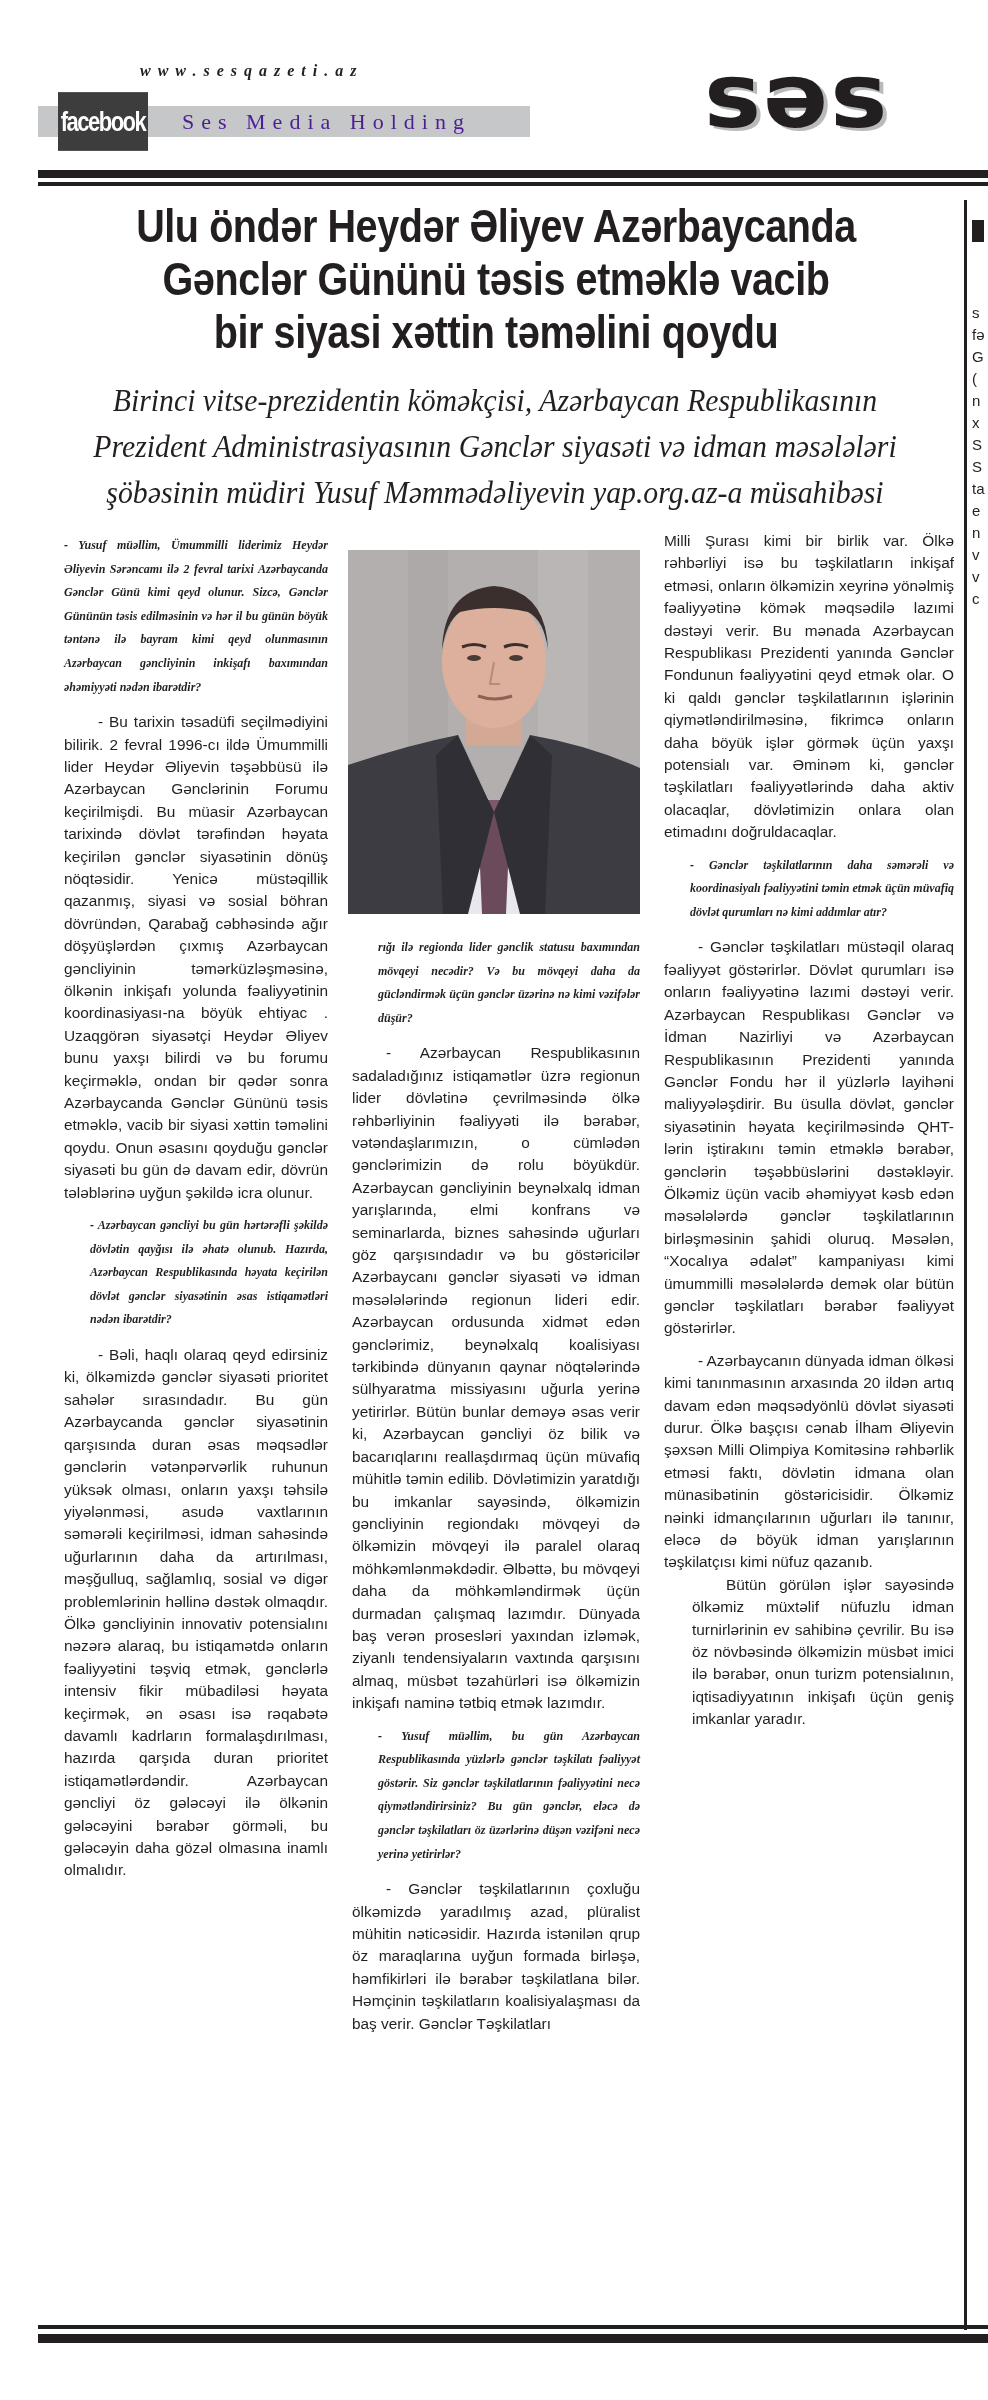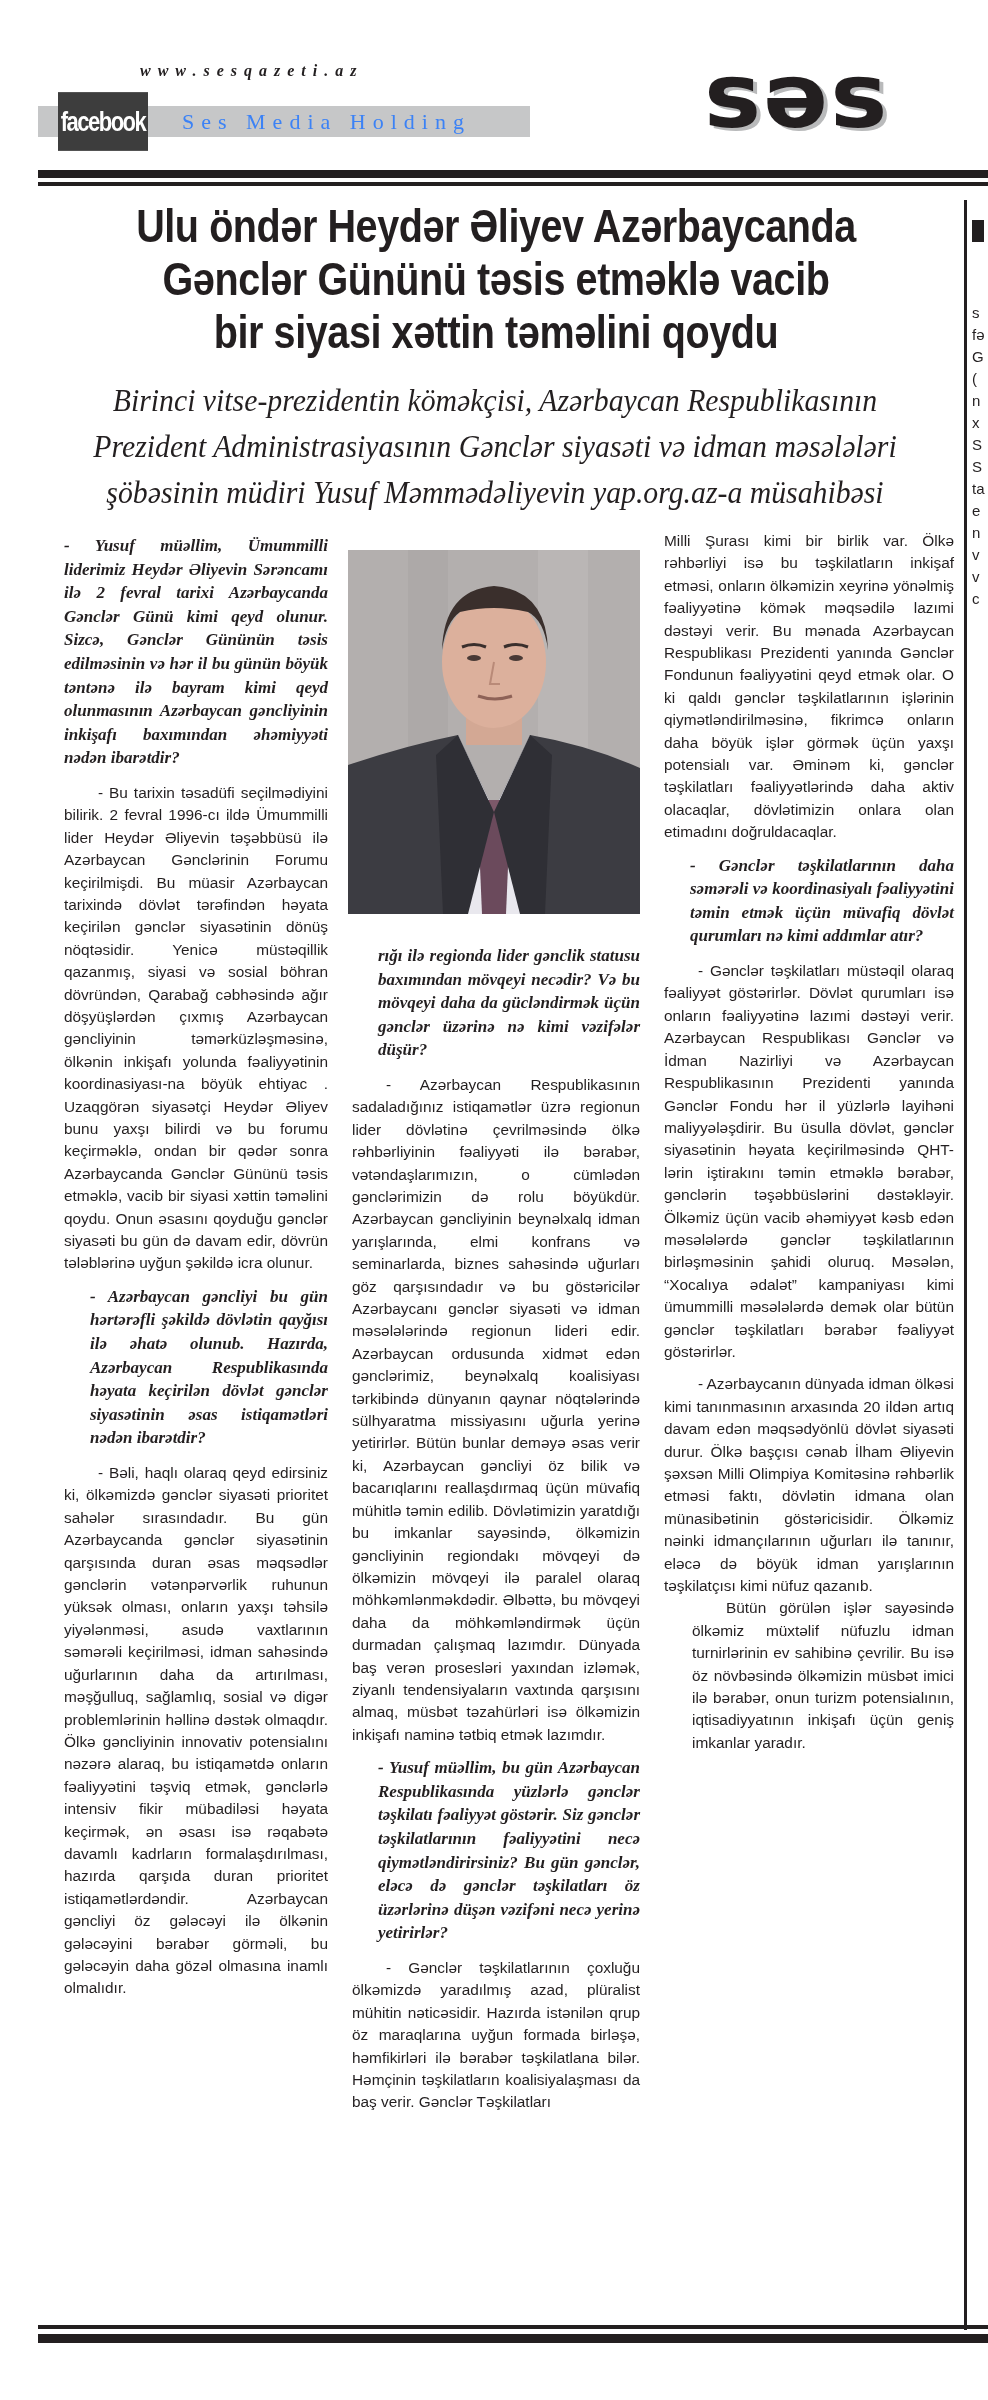--- a/index.html
+++ b/index.html
@@ -2,33 +2,33 @@
 <html><head>
 <meta charset="utf-8">
 <style>
   * { margin:0; padding:0; box-sizing:border-box; }
   html, body { width:988px; height:2400px; background:#ffffff; overflow:hidden; }
   body { position:relative; font-family:"Liberation Sans", sans-serif; color:#231f20; }
 
   .url { position:absolute; left:140px; top:62px; font-family:"Liberation Serif", serif; font-style:italic; font-weight:bold; font-size:16px; letter-spacing:7px; color:#231f20; }
   .banner { position:absolute; left:38px; top:106px; width:492px; height:31px; background:#c6c7c8; }
   .fb { position:absolute; left:58px; top:98px; width:90px; height:47px; background:#3d3d3d; color:#fff; font-family:"Liberation Sans", sans-serif; font-weight:bold; font-size:22px; letter-spacing:-1.5px; display:flex; align-items:center; justify-content:center; transform:scaleY(1.25); }
-  .holding { position:absolute; left:182px; top:106px; height:17px; line-height:31px; font-family:"Liberation Serif", serif; font-size:22px; letter-spacing:7px; color:#3b82f6; }
+  .holding { position:absolute; left:182px; top:106px; height:17px; line-height:31px; font-family:"Liberation Serif", serif; font-size:22px; letter-spacing:7px; color:#4c1d95; }
   .logo { position:absolute; left:704px; top:52px; font-family:"DejaVu Sans", sans-serif; font-weight:bold; font-size:96px; line-height:1; letter-spacing:2px; color:#231f20; text-shadow:4px 4px 0 #b9babb; transform:scaleY(0.92); transform-origin:top left; }
 
   .rule-thick { position:absolute; left:38px; top:170px; width:950px; height:8px; background:#231f20; }
   .rule-thin  { position:absolute; left:38px; top:182px; width:950px; height:4px; background:#231f20; }
 
   .headline { position:absolute; left:40px; top:200px; width:912px; text-align:center; font-family:"Liberation Sans", sans-serif; font-weight:bold; font-size:46px; line-height:53px; letter-spacing:-0.5px; transform:scaleX(0.86); transform-origin:center top; color:#231f20; }
   .subtitle { position:absolute; left:30px; top:378px; width:930px; text-align:center; font-family:"Liberation Serif", serif; font-style:italic; font-size:31px; line-height:46px; color:#231f20; transform:scaleX(0.96); transform-origin:center top; }
 
   .col { position:absolute; font-size:15.4px; line-height:22.4px; text-align:justify; color:#231f20; }
   .col p { margin-bottom:10px; }
   .col p.a { text-indent:34px; }
-  .col p.q { font-family:"Liberation Serif", serif; font-style:italic; font-weight:bold; font-size:17px; line-height:23.6px; padding-left:26px; margin-top:4px; margin-bottom:12px; }
+  .col p.q { font-family:"Liberation Serif", serif; font-style:italic; font-weight:bold; font-size:12px; line-height:23.6px; padding-left:26px; margin-top:4px; margin-bottom:12px; }
   .col p.nogap { margin-bottom:0; }
   .c1 { left:64px; top:530px; width:264px; }
   .c2 { left:352px; top:936px; width:288px; }
   .c3 { left:664px; top:530px; width:290px; }
 
   .photo { position:absolute; left:348px; top:550px; width:292px; height:364px; overflow:hidden; background:linear-gradient(90deg,#a9a6a5 0%,#c2bebd 40%,#b7b3b2 70%,#a19e9d 100%); }
 
   .vrule { position:absolute; left:964px; top:200px; width:3px; height:2130px; background:#231f20; }
   .strip { position:absolute; left:972px; top:220px; width:16px; font-size:15px; line-height:22px; color:#231f20; overflow:hidden; white-space:nowrap; }
 
@@ -92,21 +92,21 @@
     <ellipse cx="168" cy="108" rx="7" ry="3" fill="#4a3a36"></ellipse>
     <path d="M114 97 Q126 92 138 97" stroke="#3a2f2c" stroke-width="3" fill="none"></path>
     <path d="M156 97 Q168 92 180 97" stroke="#3a2f2c" stroke-width="3" fill="none"></path>
 
     <path d="M130 146 Q147 152 164 146" stroke="#8e6257" stroke-width="3" fill="none"></path>
     <path d="M146 112 L142 134 L152 134" stroke="#b98a78" stroke-width="2" fill="none"></path>
   </svg>
 </div>
 
 <div class="col c2">
-  <p class="q" style="margin-top:8px;">rığı ilə regionda lider gənclik statusu baxımından mövqeyi necədir? Və bu mövqeyi daha da gücləndirmək üçün gənclər üzərinə nə kimi vəzifələr düşür?</p>
+  <p class="q" style="margin-top:0;">rığı ilə regionda lider gənclik statusu baxımından mövqeyi necədir? Və bu mövqeyi daha da gücləndirmək üçün gənclər üzərinə nə kimi vəzifələr düşür?</p>
   <p class="a">- Azərbaycan Respublikasının sadaladığınız istiqamətlər üzrə regionun lider dövlətinə çevrilməsində ölkə rəhbərliyinin fəaliyyəti ilə bərabər, vətəndaşlarımızın, o cümlədən gənclərimizin də rolu böyükdür. Azərbaycan gəncliyinin beynəlxalq idman yarışlarında, elmi konfrans və seminarlarda, biznes sahəsində uğurları göz qarşısındadır və bu göstəricilər Azərbaycanı gənclər siyasəti və idman məsələlərində regionun lideri edir. Azərbaycan ordusunda xidmət edən gənclərimiz, beynəlxalq koalisiyası tərkibində dünyanın qaynar nöqtələrində sülhyaratma missiyasını uğurla yerinə yetirirlər. Bütün bunlar deməyə əsas verir ki, Azərbaycan gəncliyi öz bilik və bacarıqlarını reallaşdırmaq üçün müvafiq mühitlə təmin edilib. Dövlətimizin yaratdığı bu imkanlar sayəsində, ölkəmizin gəncliyinin regiondakı mövqeyi də ölkəmizin mövqeyi ilə paralel olaraq möhkəmlənməkdədir. Əlbəttə, bu mövqeyi daha da möhkəmləndirmək üçün durmadan çalışmaq lazımdır. Dünyada baş verən prosesləri yaxından izləmək, ziyanlı tendensiyaların vaxtında qarşısını almaq, müsbət təzahürləri isə ölkəmizin inkişafı naminə tətbiq etmək lazımdır.</p>
   <p class="q">- Yusuf müəllim, bu gün Azərbaycan Respublikasında yüzlərlə gənclər təşkilatı fəaliyyət göstərir. Siz gənclər təşkilatlarının fəaliyyətini necə qiymətləndirirsiniz? Bu gün gənclər, eləcə də gənclər təşkilatları öz üzərlərinə düşən vəzifəni necə yerinə yetirirlər?</p>
   <p class="a nogap">- Gənclər təşkilatlarının çoxluğu ölkəmizdə yaradılmış azad, plüralist mühitin nəticəsidir. Hazırda istənilən qrup öz maraqlarına uyğun formada birləşə, həmfikirləri ilə bərabər təşkilatlana bilər. Həmçinin təşkilatların koalisiyalaşması da baş verir. Gənclər Təşkilatları</p>
 </div>
 
 <div class="col c3">
   <p>Milli Şurası kimi bir birlik var. Ölkə rəhbərliyi isə bu təşkilatların inkişaf etməsi, onların ölkəmizin xeyrinə yönəlmiş fəaliyyətinə kömək məqsədilə lazımi dəstəyi verir. Bu mənada Azərbaycan Respublikası Prezidenti yanında Gənclər Fondunun fəaliyyətini qeyd etmək olar. O ki qaldı gənclər təşkilatlarının işlərinin qiymətləndirilməsinə, fikrimcə onların daha böyük işlər görmək üçün yaxşı potensialı var. Əminəm ki, gənclər təşkilatları fəaliyyətlərində daha aktiv olacaqlar, dövlətimizin onlara olan etimadını doğruldacaqlar.</p>
   <p class="q">- Gənclər təşkilatlarının daha səmərəli və koordinasiyalı fəaliyyətini təmin etmək üçün müvafiq dövlət qurumları nə kimi addımlar atır?</p>
   <p class="a">- Gənclər təşkilatları müstəqil olaraq fəaliyyət göstərirlər. Dövlət qurumları isə onların fəaliyyətinə lazımi dəstəyi verir. Azərbaycan Respublikası Gənclər və İdman Nazirliyi və Azərbaycan Respublikasının Prezidenti yanında Gənclər Fondu hər il yüzlərlə layihəni maliyyələşdirir. Bu üsulla dövlət, gənclər siyasətinin həyata keçirilməsində QHT-lərin iştirakını təmin etməklə bərabər, gənclərin təşəbbüslərini dəstəkləyir. Ölkəmiz üçün vacib əhəmiyyət kəsb edən məsələlərdə gənclər təşkilatlarının birləşməsinin şahidi oluruq. Məsələn, “Xocalıya ədalət” kampaniyası kimi ümummilli məsələlərdə demək olar bütün gənclər təşkilatları bərabər fəaliyyət göstərirlər.</p>
   <p class="a" style="margin-bottom:0;">- Azərbaycanın dünyada idman ölkəsi kimi tanınmasının arxasında 20 ildən artıq davam edən məqsədyönlü dövlət siyasəti durur. Ölkə başçısı cənab İlham Əliyevin şəxsən Milli Olimpiya Komitəsinə rəhbərlik etməsi faktı, dövlətin idmana olan münasibətinin göstəricisidir. Ölkəmiz nəinki idmançılarının uğurları ilə tanınır, eləcə də böyük idman yarışlarının təşkilatçısı kimi nüfuz qazanıb.</p>

